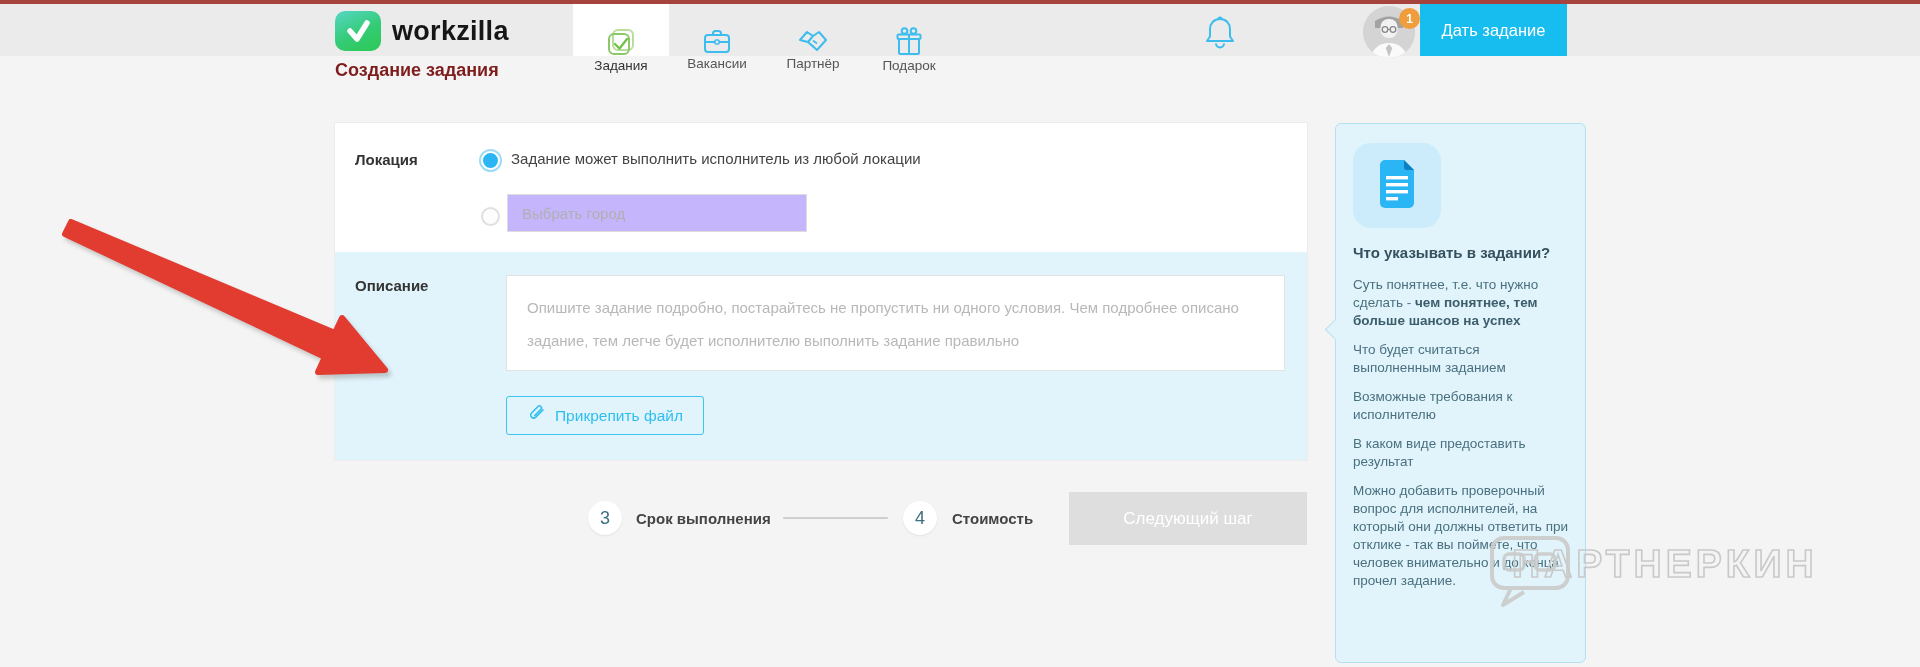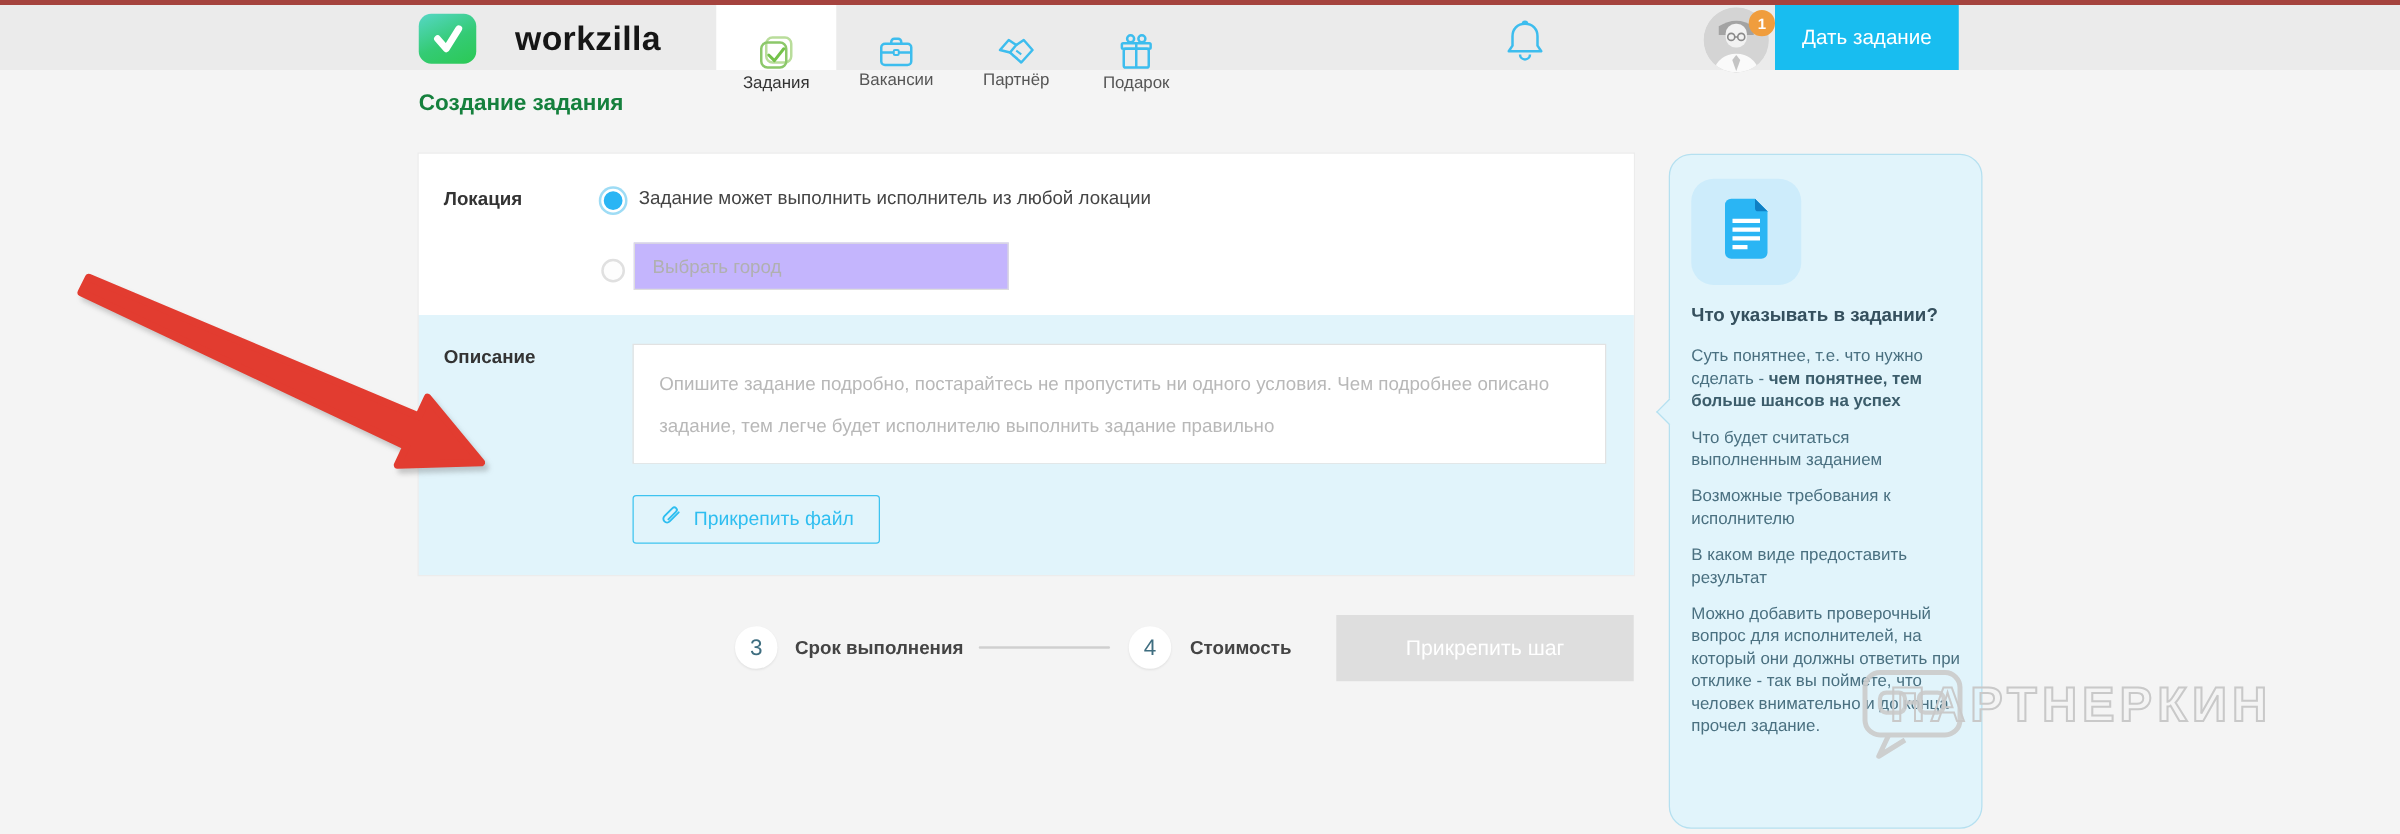--- a/index.html
+++ b/index.html
@@ -3,38 +3,38 @@
 <meta charset="utf-8">
 <style>
   html,body{margin:0;padding:0;background:#f4f4f4;font-family:"Liberation Sans",sans-serif;}
   .viewport{position:relative;width:1920px;height:667px;overflow:hidden;background:#f4f4f4;}
 
   
   .topline{position:absolute;left:0;top:0;width:1920px;height:4px;background:#a5433e;}
   .header{position:absolute;left:0;top:4px;width:1920px;height:52px;background:#ebebeb;}
   .logo{position:absolute;left:335px;top:7px;display:flex;align-items:center;gap:11px;cursor:pointer;}
   .logo-mark{width:46px;height:40px;border-radius:10px;background:linear-gradient(155deg,#56d7c6 0%,#34cb74 55%,#2bc954 100%);display:flex;align-items:center;justify-content:center;}
-  .logo-text{font-size:27px;font-weight:700;color:#161616;letter-spacing:.3px;margin-left:20px;}
+  .logo-text{font-size:27px;font-weight:700;color:#161616;letter-spacing:.3px;}
   .nav{position:absolute;left:573px;top:0;height:52px;display:flex;}
   .nav-item{width:96px;height:52px;display:flex;flex-direction:column;align-items:center;justify-content:flex-start;padding-top:23px;box-sizing:border-box;font-size:13.5px;color:#555;cursor:pointer;}
   .nav-item.active{background:#ffffff;color:#333;}
   .nav-item .nicon{height:30px;display:flex;align-items:center;justify-content:center;}
   .nav-item .nlabel{margin-top:1px;}
   .bell{position:absolute;left:1203px;top:10px;width:34px;height:38px;cursor:pointer;}
   .balance{position:absolute;left:1255px;top:8px;cursor:pointer;}
   .balance-top{display:flex;align-items:center;gap:8px;}
   .balance-amount{font-size:21px;color:#222;}
   .balance-buffer{font-size:14px;color:#999;margin-top:3px;white-space:nowrap;}
   .avatar-wrap{position:absolute;left:1363px;top:2px;width:52px;height:52px;cursor:pointer;}
   .avatar{width:52px;height:52px;border-radius:50%;overflow:hidden;background:#d4d4d4;}
   .badge{position:absolute;right:-5px;top:2px;width:21px;height:21px;border-radius:50%;background:#f09d3d;color:#fff;font-size:12px;font-weight:700;display:flex;align-items:center;justify-content:center;}
   .cta{position:absolute;left:1420px;top:0;width:147px;height:52px;background:#18bdf0;color:#fff;font-size:16.5px;display:flex;align-items:center;justify-content:center;border:none;cursor:pointer;font-family:inherit;}
 
   
-  .page-title{position:absolute;left:335px;top:72px;font-size:18px;font-weight:600;color:#15803d;}
+  .page-title{position:absolute;left:335px;top:60px;font-size:18px;font-weight:600;color:#7f1d1d;}
   .card{position:absolute;left:335px;top:123px;width:972px;box-shadow:0 0 0 1px #ececec;}
   .sec-loc{position:relative;height:129px;background:#fff;}
   .sec-desc{position:relative;height:208px;background:#e1f4fb;}
   .field-label{position:absolute;left:20px;font-size:15px;font-weight:700;color:#333;}
   .radio{position:absolute;width:15px;height:15px;border-radius:50%;}
   .radio.on{left:146px;top:28px;background:#2ab5f4;border:2px solid #fff;box-shadow:0 0 0 2px #9edcf5;cursor:pointer;}
   .radio.off{left:146px;top:84px;background:#fdfdfd;border:2px solid #e0e0e0;cursor:pointer;}
   .radio-text{position:absolute;left:176px;top:27px;font-size:15px;color:#444;cursor:pointer;}
   .city-input{position:absolute;left:172px;top:71px;width:270px;height:36px;background:#c4b5fd;border:1px solid #ddd;padding:0 14px;font-size:15px;color:#666;font-family:inherit;}
   .city-input::placeholder{color:#b0b0b0;}
@@ -42,21 +42,21 @@
   .desc-textarea::placeholder{color:#b8b8b8;}
   .attach-btn{position:absolute;left:171px;top:144px;width:198px;height:39px;background:transparent;border:1px solid #3ec3f0;border-radius:3px;color:#2ebef0;font-size:15.5px;display:flex;align-items:center;justify-content:center;gap:9px;cursor:pointer;font-family:inherit;}
 
   
   .step-circle{position:absolute;width:34px;height:34px;border-radius:50%;background:#fff;box-shadow:0 1px 2px rgba(0,0,0,.08);display:flex;align-items:center;justify-content:center;font-size:18px;color:#3f6e80;}
   .step-label{position:absolute;font-size:15px;font-weight:700;color:#444;}
   .connector{position:absolute;left:783px;top:517px;width:105px;height:2px;background:#cfcfcf;border-radius:1px;}
   .next-btn{position:absolute;left:1069px;top:492px;width:238px;height:53px;background:#dedede;border:none;color:#fff;font-size:17px;cursor:default;font-family:inherit;}
 
   
-  .sidebar{position:absolute;left:1335px;top:123px;width:251px;height:540px;background:#e1f4fb;border:1px solid #b5e0f0;border-radius:18px;box-sizing:border-box;}
+  .sidebar{position:absolute;left:1335px;top:123px;width:251px;height:540px;background:#e1f4fb;border:1px solid #b5e0f0;border-radius:6px;box-sizing:border-box;}
   .sidebar-notch{position:absolute;left:-8px;top:198px;width:14px;height:14px;background:#e1f4fb;border-left:1px solid #b5e0f0;border-bottom:1px solid #b5e0f0;transform:rotate(45deg);}
   .icon-tile{position:absolute;left:17px;top:19px;width:88px;height:85px;border-radius:18px;background:#cdecfb;display:flex;align-items:center;justify-content:center;}
   .sidebar-title{position:absolute;left:17px;top:120px;font-size:15px;font-weight:700;color:#35505e;}
   .sidebar-body{position:absolute;left:17px;top:152px;width:216px;}
   .sidebar-body p{margin:0 0 11px 0;font-size:13.5px;line-height:18px;color:#4a7080;}
   .sidebar-body b{color:#3c5d6b;}
 
   
   .arrow-svg{position:absolute;left:30px;top:190px;filter:drop-shadow(3px 4px 2px rgba(90,90,90,.30));}
   .wm-bubble{position:absolute;left:1486px;top:532px;opacity:.9;}
@@ -175,21 +175,21 @@
         <span>Прикрепить файл</span>
       </button>
     </div>
   </div>
 
   <div class="step-circle" style="left:588px;top:501px;">3</div>
   <div class="step-label" style="left:636px;top:510px;">Срок выполнения</div>
   <div class="connector"></div>
   <div class="step-circle" style="left:903px;top:501px;">4</div>
   <div class="step-label" style="left:952px;top:510px;">Стоимость</div>
-  <button class="next-btn">Прикрепить шаг</button>
+  <button class="next-btn">Следующий шаг</button>
 
   <div class="sidebar">
     <div class="sidebar-notch"></div>
     <div class="icon-tile">
       <span>
         <svg width="46" height="54" viewBox="0 0 46 54">
           <path d="M6 8 a5 5 0 0 1 5 -5 h19 l10 10 v33 a5 5 0 0 1 -5 5 H11 a5 5 0 0 1 -5 -5 z" fill="#2ab5f4"></path>
           <path d="M30 3 l10 10 h-7.5 a2.5 2.5 0 0 1 -2.5 -2.5 z" fill="#0f7fc4"></path>
           <rect x="12" y="19" width="22" height="3.4" fill="#fff"></rect>
           <rect x="12" y="26" width="22" height="3.4" fill="#fff"></rect>

